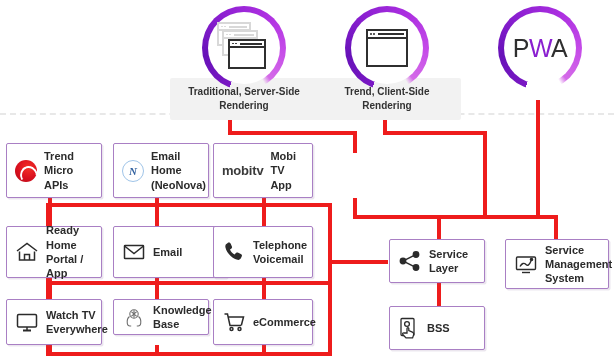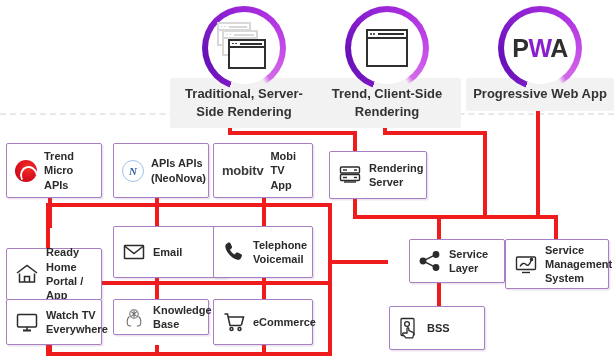--- a/index.html
+++ b/index.html
@@ -39,41 +39,41 @@
   .mode-ring::after {
     content:""; position:absolute; left:6px; top:6px;
     width: 72px; height: 72px; border-radius:50%; background:#fff;
   }
   .mode-art { position: relative; z-index: 2; }
   .mode-label {
     margin-top: -12px;
     width: 100%;
     background: #f2f2f2;
     color: #333333;
-    font-size: 13px;
+    font-size: 10px;
     font-weight: bold;
     text-align: center;
     line-height: 1.35;
     padding: 7px 6px 8px 6px;
     border-radius: 2px;
   }
 
   
   .win { border: 2px solid #2f2f2f; background:#fff; position:absolute; }
   .win .bar { border-bottom: 2px solid #2f2f2f; height: 7px; background:#fff;
               display:flex; align-items:center; padding-left:2px; gap:1.5px; }
   .win .bar i { width:1.8px; height:1.8px; background:#2f2f2f; border-radius:50%; display:block;}
   .win .bar u { height:2px; background:#2f2f2f; flex:1; margin:0 2px 0 1px; display:block;}
   .win.ghost { border-color:#d8d8d8; }
   .win.ghost .bar { border-bottom-color:#d8d8d8; }
   .win.ghost .bar i { background:#d8d8d8; }
   .win.ghost .bar u { background:#d8d8d8; }
 
   
-  .pwa { font-size: 25px; font-weight: bold; color:#2f2f2f; letter-spacing:-0.5px;
+  .pwa { font-size: 25px; font-weight: normal; color:#2f2f2f; letter-spacing:-0.5px;
          position:relative; line-height:1; }
   .pwa .w { color:#8a1fd0; }
 
   
   .node {
     position: absolute;
     background: #ffffff;
     border: 1.5px solid #a97fc4;
     border-radius: 2px;
     display: flex; align-items: center; gap: 7px;
@@ -192,63 +192,47 @@
     </div>
     <div class="mode-label">Trend, Client-Side Rendering</div>
   </div>
 
   <div class="mode" style="left:466px; top:6px; width:148px;">
     <div class="mode-ring">
       <div class="mode-art">
         <div class="pwa">P<span class="w">W</span>A</div>
       </div>
     </div>
-    <div class="mode-label">Progressive Web App</div>
   </div>
 
   <div class="node" style="left:6px; top:143px; width:96px; height:55px;">
     <div class="nicon">
         <div class="ico-trendmicro"></div>
       </div>
     <div class="nlabel">Trend Micro
 APIs</div>
   </div>
 
   <div class="node" style="left:113px; top:143px; width:96px; height:55px;">
     <div class="nicon">
         <div class="ico-neonova">N</div>
       </div>
-    <div class="nlabel">APIs APIs
+    <div class="nlabel">Email Home
 (NeoNova)</div>
   </div>
 
   <div class="node" style="left:213px; top:143px; width:100px; height:55px;">
     <div class="nicon">
       <div class="ico-mobitv">mobitv</div>
     </div>
     <div class="nlabel">Mobi TV App</div>
   </div>
 
-  <div class="node" style="left:329px; top:151px; width:98px; height:48px;">
-    <div class="nicon">
-      <svg width="24" height="24" viewBox="0 0 24 24" fill="none" stroke="#2b2b2b" stroke-width="1.4">
-        <rect x="2.5" y="4" width="19" height="6" rx="1"></rect>
-        <rect x="2.5" y="11.5" width="19" height="6" rx="1"></rect>
-        <line x1="5" y1="7" x2="9" y2="7"></line>
-          <line x1="5" y1="14.5" x2="9" y2="14.5"></line>
-        <line x1="16" y1="7" x2="19" y2="7"></line>
-          <line x1="16" y1="14.5" x2="19" y2="14.5"></line>
-        <line x1="6" y1="19" x2="18" y2="19"></line>
-      </svg>
-    </div>
-    <div class="nlabel">Rendering
-Server</div>
-  </div>
-
-  <div class="node" style="left:6px; top:226px; width:96px; height:52px;margin-top:22px;">
+
+  <div class="node" style="left:6px; top:226px; width:96px; height:52px;">
     <div class="nicon">
       <svg width="24" height="24" viewBox="0 0 24 24" fill="none" stroke="#2b2b2b" stroke-width="1.5">
         <path d="M2 11 L12 3.5 L22 11"></path>
         <path d="M4.5 11.5 V20 H19.5 V11.5"></path>
         <path d="M9.5 20 V14.5 H14.5 V20"></path>
       </svg>
     </div>
     <div class="nlabel">Ready Home
 Portal / App</div>
   </div>
@@ -266,21 +250,21 @@
   <div class="node" style="left:213px; top:226px; width:100px; height:52px;">
     <div class="nicon">
       <svg width="24" height="24" viewBox="0 0 24 24" fill="#2b2b2b">
         <path d="M6.2 2.6c1.1-.5 2 .1 2.4 1l1.3 3c.4.9.1 1.7-.7 2.2l-1.2.7c.5 1.8 2.9 4.3 4.8 5l.8-1.3c.5-.8 1.3-1 2.2-.6l3 1.3c.9.4 1.5 1.3 1 2.4l-.8 1.8c-.6 1.4-2 2-3.6 1.7C10.1 18.6 4.6 13 3.4 7.2c-.3-1.6.3-3 1.7-3.6z"></path>
       </svg>
     </div>
     <div class="nlabel">Telephone
 Voicemail</div>
   </div>
 
-  <div class="node" style="left:389px; top:239px; width:96px; height:44px;margin-left:20px;">
+  <div class="node" style="left:389px; top:239px; width:96px; height:44px;">
     <div class="nicon">
       <svg width="24" height="24" viewBox="0 0 24 24" fill="none" stroke="#2b2b2b" stroke-width="1.6">
         <circle cx="5" cy="12" r="2.6" fill="#2b2b2b"></circle>
         <circle cx="18" cy="5.5" r="2.6" fill="#2b2b2b"></circle>
         <circle cx="18" cy="18.5" r="2.6" fill="#2b2b2b"></circle>
         <line x1="7.3" y1="10.9" x2="15.7" y2="6.6"></line>
         <line x1="7.3" y1="13.1" x2="15.7" y2="17.4"></line>
       </svg>
     </div>
     <div class="nlabel">Service Layer</div>

